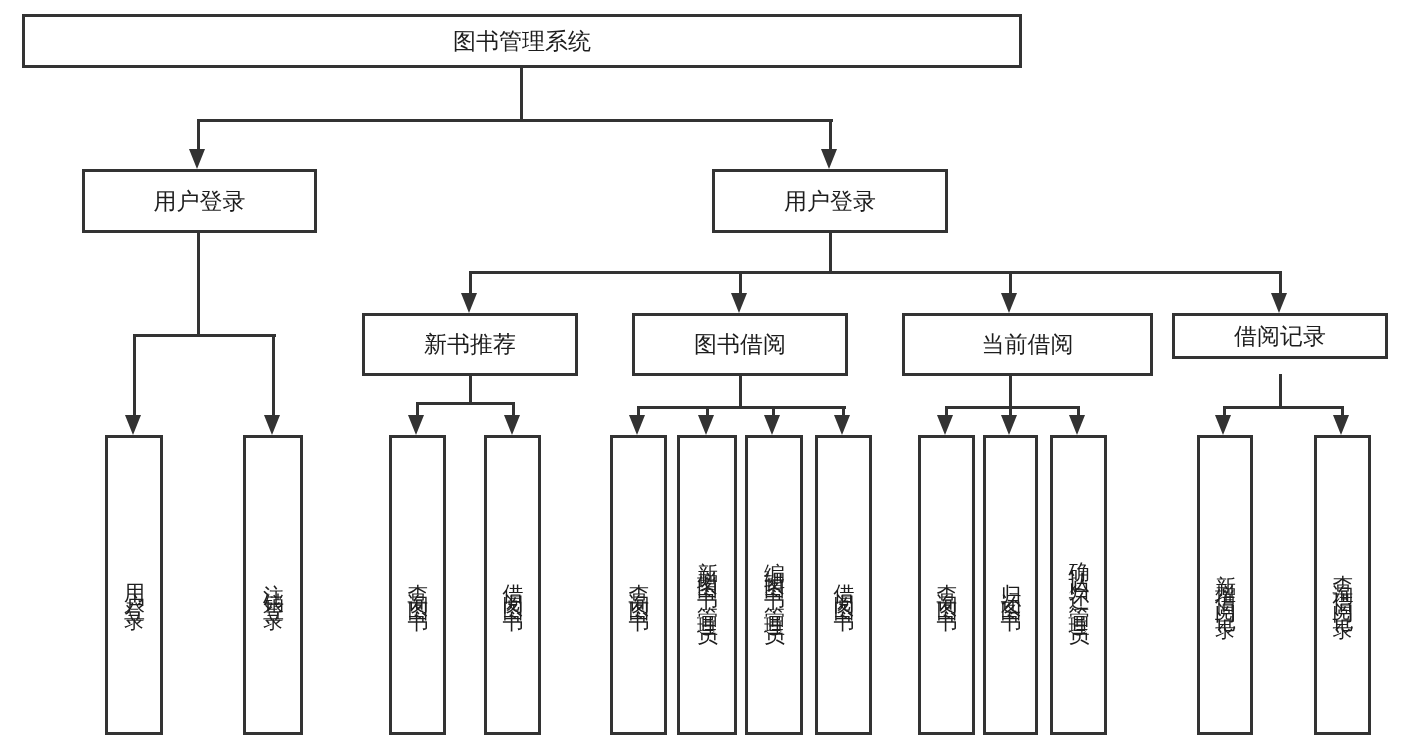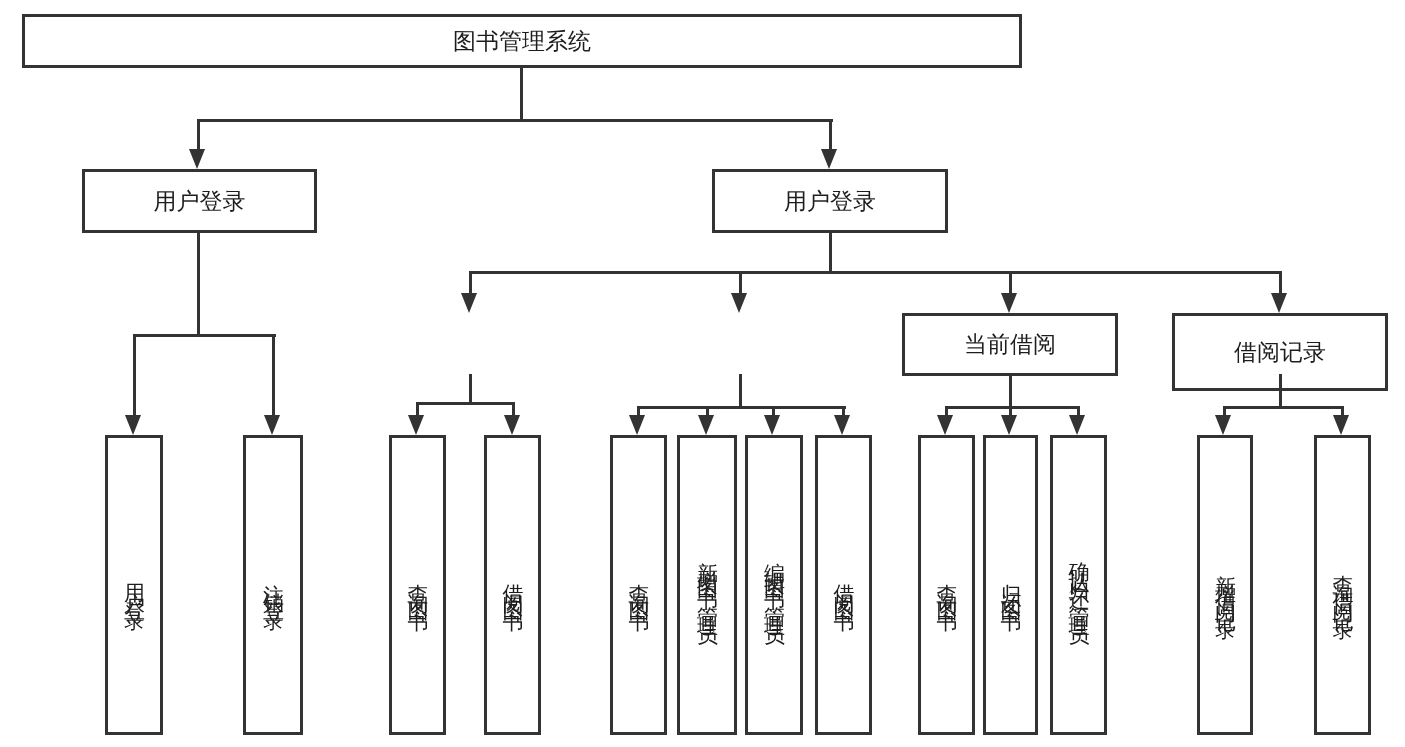--- a/index.html
+++ b/index.html
@@ -89,24 +89,30 @@
   <div class="hline" style="left:469px;top:271px;width:812px"></div>
   <div class="vline" style="left:469px;top:271px;height:26px"></div>
   <div class="arrow" style="left:461px;top:293px"></div>
   <div class="vline" style="left:739px;top:271px;height:26px"></div>
   <div class="arrow" style="left:731px;top:293px"></div>
   <div class="vline" style="left:1009px;top:271px;height:26px"></div>
   <div class="arrow" style="left:1001px;top:293px"></div>
   <div class="vline" style="left:1279px;top:271px;height:26px"></div>
   <div class="arrow" style="left:1271px;top:293px"></div>
 
-  <div class="box" style="left:902px;top:313px;width:216px;height:63px">
+  <div class="box" style="left:362px;top:313px;width:216px;height:63px">
+    <span>新书推荐</span>
+  </div>
+  <div class="box" style="left:632px;top:313px;width:216px;height:63px">
+    <span>图书借阅</span>
+  </div>
+  <div class="box" style="left:902px;top:313px;width:251px;height:63px">
     <span>当前借阅</span>
   </div>
-  <div class="box" style="left:1172px;top:313px;width:216px;height:78px">
+  <div class="box" style="left:1172px;top:313px;width:216px;height:46px">
     <span>借阅记录</span>
   </div>
 
   <div class="vline" style="left:469px;top:374px;height:31px"></div>
   <div class="hline" style="left:416px;top:402px;width:99px"></div>
   <div class="vline" style="left:416px;top:402px;height:16px"></div>
   <div class="arrow" style="left:408px;top:415px"></div>
   <div class="vline" style="left:512px;top:402px;height:16px"></div>
   <div class="arrow" style="left:504px;top:415px"></div>
 

